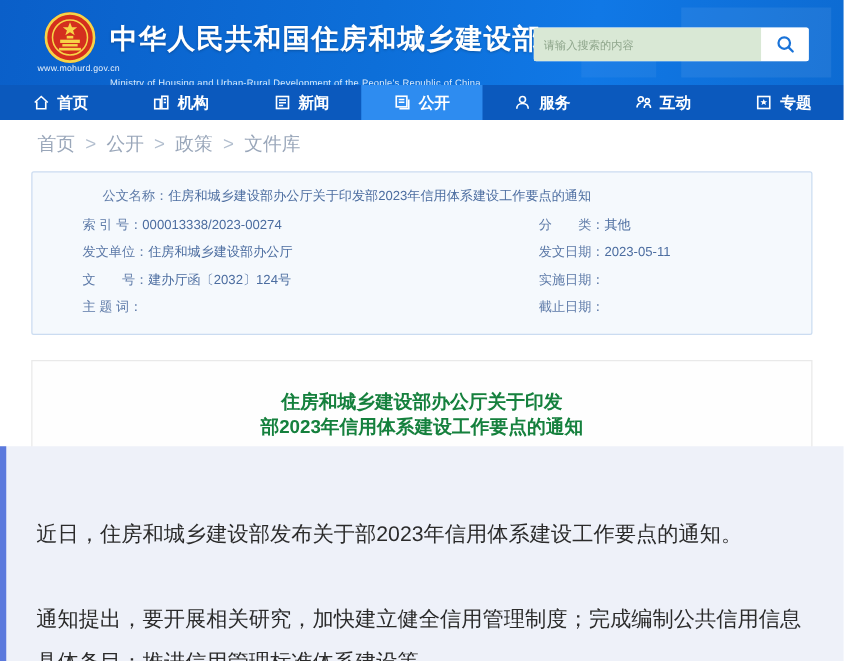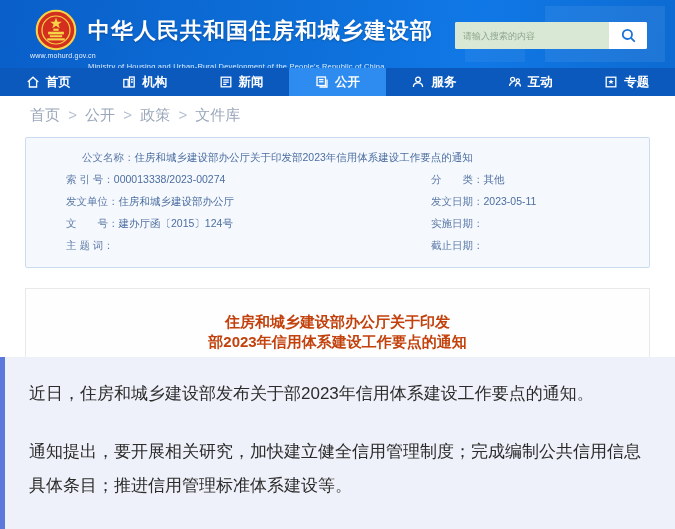--- a/index.html
+++ b/index.html
@@ -18,21 +18,21 @@
   .hdr-decor { position:absolute; background:rgba(255,255,255,.07); }
   .d1 { right:10px; top:6px; width:120px; height:56px; }
   .d2 { right:150px; top:26px; width:60px; height:36px; background:rgba(255,255,255,.05);}
   .logo-wrap { position:absolute; left:30px; top:9px; width:52px; text-align:center; }
   .emblem { width:42px; height:42px; display:block; margin:0 auto; }
   .site-url { font-size:7px; color:#e8f1fb; letter-spacing:.2px; display:block; margin-top:1px; }
   .title-wrap { position:absolute; left:88px; top:16px; }
   .site-title { color:#ffffff; font-size:22px; font-weight:bold; letter-spacing:1px;
     text-shadow:0 1px 2px rgba(0,0,0,.25); }
   .site-subtitle { color:#dcebfb; font-size:7.5px; margin-top:16px; letter-spacing:.2px; }
-  .search-box { position:absolute; right:28px; top:22px; width:192px; height:27px;
+  .search-box { position:absolute; right:28px; top:22px; width:220px; height:27px;
     display:flex; background:#ffffff; border-radius:2px; overflow:hidden; }
   .search-input { flex:1; border:0; outline:none; background:#d9e8d5; font-size:9px;
     padding:0 8px; color:#3c5a3c; font-family:inherit; }
   .search-input::placeholder { color:#8fa68c; }
   .search-btn { width:38px; background:#ffffff; border:0; cursor:pointer;
     display:flex; align-items:center; justify-content:center; }
 
   
   .main-nav { height:28px; background:#0b59bd; display:flex; }
   .nav-item { flex:1; display:flex; align-items:center; justify-content:center; gap:6px;
@@ -53,31 +53,32 @@
   .info-row-full { margin-bottom:8px; line-height:15px;margin-left:16px; }
   .info-grid { display:grid; grid-template-columns:1fr 200px; column-gap:10px; row-gap:8px; }
   .info-label { color:#5d7aa8; white-space:pre; }
   .info-value { color:#4c6da0; }
 
   
   .notice-box {
     margin:20px 25px 0 25px; background:#fefefe; border:1px solid #e9e9e9;
     height:88px; display:flex; flex-direction:column; align-items:center; justify-content:center;
   }
-  .notice-title { text-align:center; font-size:15px; font-weight:bold; color:#c2410c; line-height:20px; }
+  .notice-title { text-align:center; font-size:15px; font-weight:bold; color:#15803d; line-height:20px; }
 
   
   .summary-block {
     position:absolute; left:0; right:0; top:357px; bottom:0;
     background:#eef1f9; border-left:5px solid #5b79dd;
     padding:20px 22px 0 24px;
   }
   .summary-block p {
     font-size:17px; color:#2b2b2b; line-height:34px; margin-bottom:24px;
     font-family:"Liberation Sans","DejaVu Sans",sans-serif;
+    margin-top:34px;
   }
 </style>
 </head>
 <body>
 
 <div class="site-header">
   <div class="hdr-decor d1"></div>
   <div class="hdr-decor d2"></div>
 
   <div class="logo-wrap">
@@ -205,21 +206,21 @@
     <div>
       <span class="info-label">分　　类</span><span class="info-label">：</span><span class="info-value">其他</span>
     </div>
     <div>
       <span class="info-label">发文单位</span><span class="info-label">：</span><span class="info-value">住房和城乡建设部办公厅</span>
     </div>
     <div>
       <span class="info-label">发文日期</span><span class="info-label">：</span><span class="info-value">2023-05-11</span>
     </div>
     <div>
-      <span class="info-label">文　　号</span><span class="info-label">：</span><span class="info-value">建办厅函〔2015〕124号</span>
+      <span class="info-label">文　　号</span><span class="info-label">：</span><span class="info-value">建办厅函〔2032〕124号</span>
     </div>
     <div>
       <span class="info-label">实施日期</span><span class="info-label">：</span><span class="info-value"></span>
     </div>
     <div>
       <span class="info-label">主 题 词</span><span class="info-label">：</span><span class="info-value"></span>
     </div>
     <div>
       <span class="info-label">截止日期</span><span class="info-label">：</span><span class="info-value"></span>
     </div>

